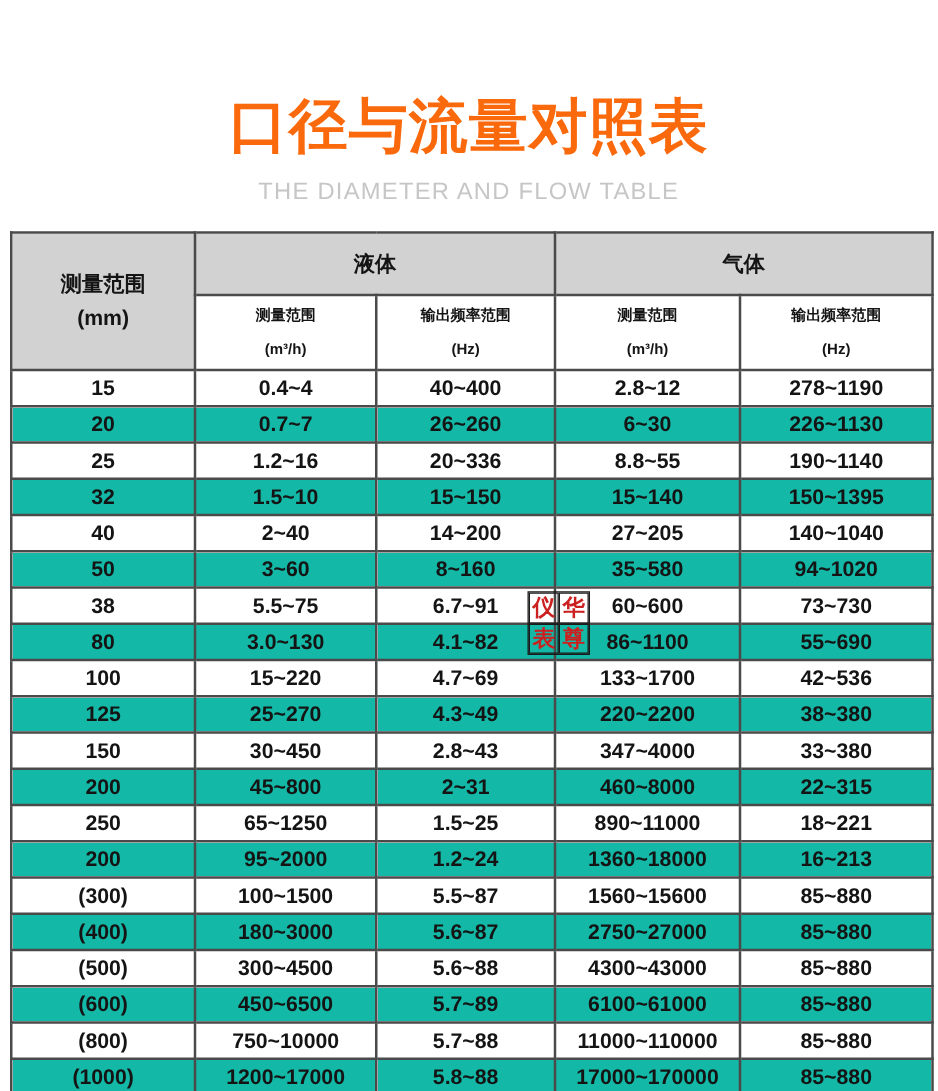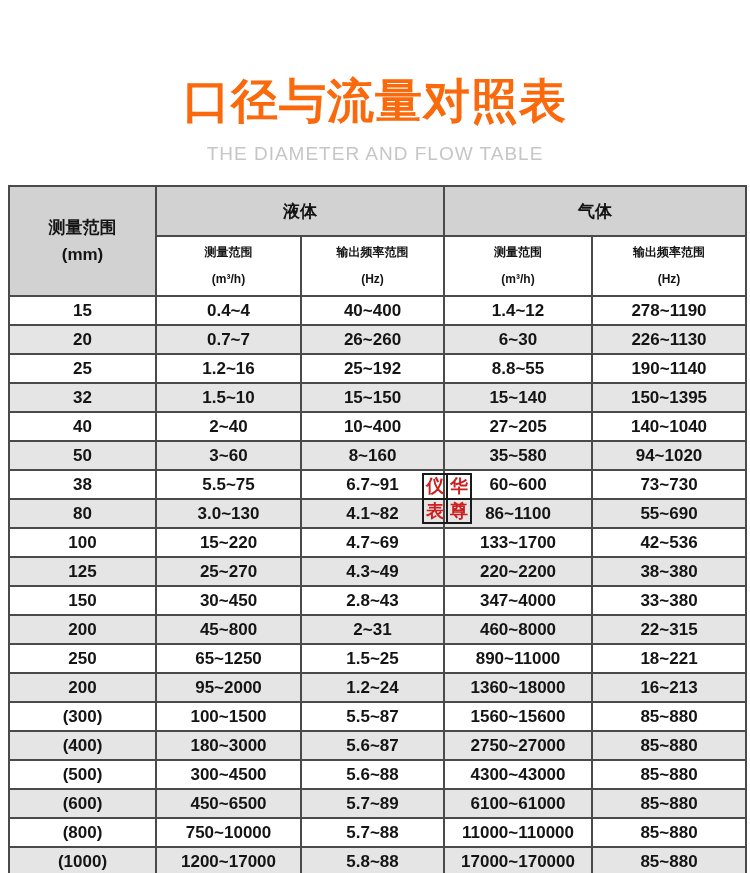--- a/index.html
+++ b/index.html
@@ -77,21 +77,21 @@
     font-size: 12px;
     line-height: 27px;
   }
   tbody td {
     height: 29px;
     line-height: 25px;
     background: #ffffff;
     font-weight: 600;
     font-size: 17px;
   }
-  tbody tr.gray td { background: #e5e5e5; }
+  tbody tr.gray td { background: #14b8a6; }
   .watermark {
     position: absolute;
     top: 431px;
     left: 422px;
     width: 50px;
     height: 51px;
     display: grid;
     grid-template-columns: 1fr 1fr;
     grid-template-rows: 1fr 1fr;
     border: 1px solid #1a1a1a;
@@ -151,48 +151,48 @@
           <div>输出频率范围</div>
           <div>(Hz)</div>
         </th>
       </tr>
     </thead>
     <tbody>
         <tr>
           <td>15</td>
           <td>0.4~4</td>
           <td>40~400</td>
-          <td>1.4~12</td>
+          <td>2.8~12</td>
           <td>278~1190</td>
         </tr>
         <tr class="gray">
           <td>20</td>
           <td>0.7~7</td>
           <td>26~260</td>
           <td>6~30</td>
           <td>226~1130</td>
         </tr>
         <tr>
           <td>25</td>
           <td>1.2~16</td>
-          <td>25~192</td>
+          <td>20~336</td>
           <td>8.8~55</td>
           <td>190~1140</td>
         </tr>
         <tr class="gray">
           <td>32</td>
           <td>1.5~10</td>
           <td>15~150</td>
           <td>15~140</td>
           <td>150~1395</td>
         </tr>
         <tr>
           <td>40</td>
           <td>2~40</td>
-          <td>10~400</td>
+          <td>14~200</td>
           <td>27~205</td>
           <td>140~1040</td>
         </tr>
         <tr class="gray">
           <td>50</td>
           <td>3~60</td>
           <td>8~160</td>
           <td>35~580</td>
           <td>94~1020</td>
         </tr>

